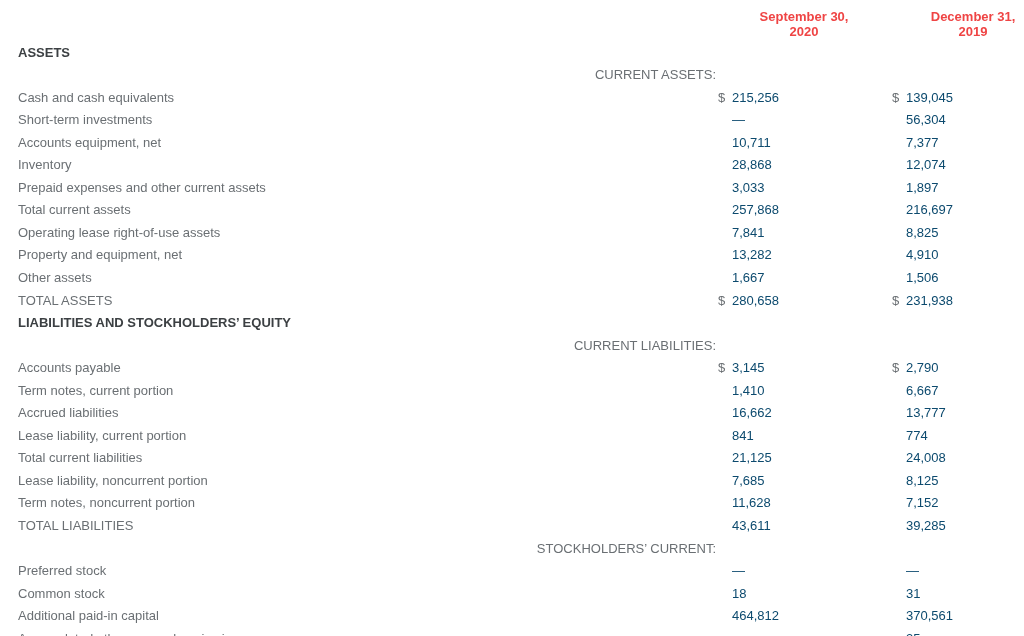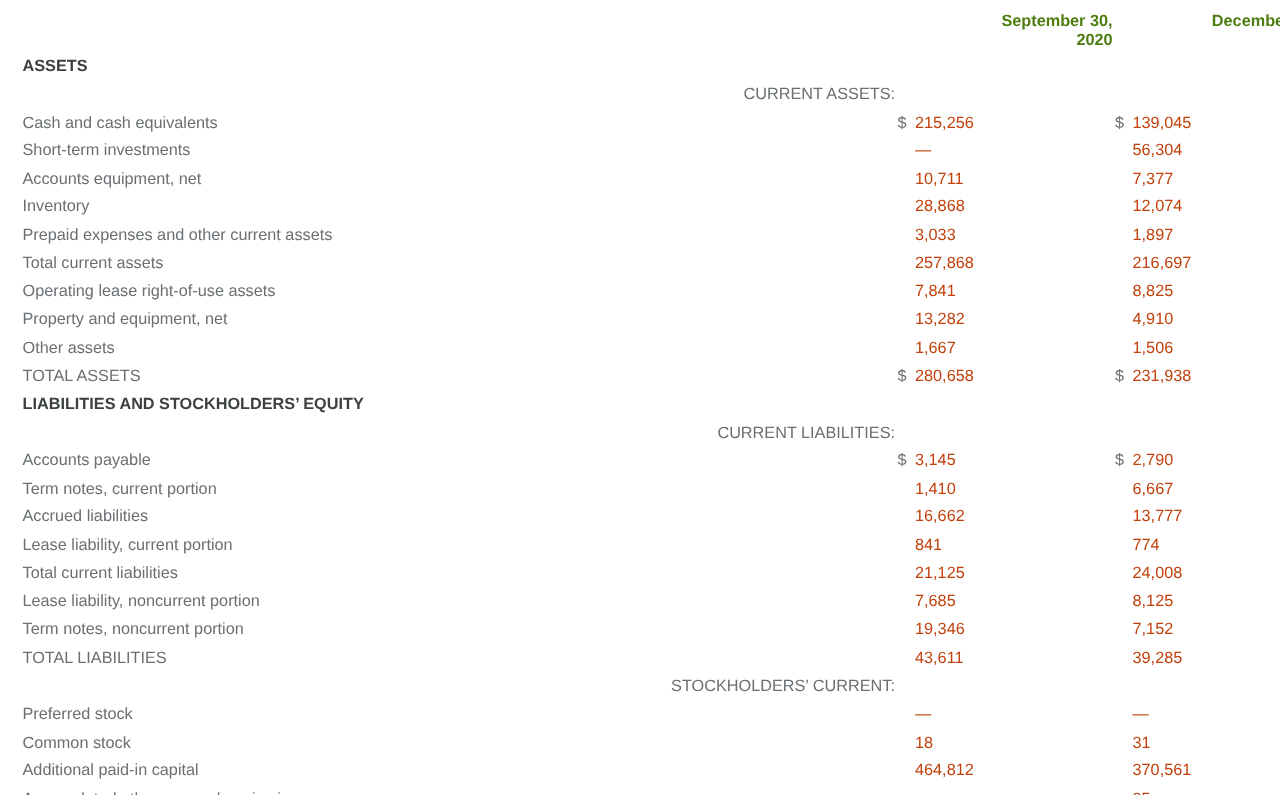--- a/index.html
+++ b/index.html
@@ -20,37 +20,37 @@
   table {
     border-collapse: collapse;
     width: 100%;
     table-layout: fixed;
   }
   col.label { width: 700px; }
   col.cur   { width: 14px; }
   col.num   { width: 150px; }
   col.par   { width: 10px; }
   th {
-    text-align: right;
+    text-align: center;
     font-weight: 700;
-    color: #4d7c0f;
+    color: #ef4444;
     padding: 3px 2px 3px 0;
     vertical-align: top;
     font-size: 13px;
   }
   td {
     padding: 2.5px 2px 2.5px 0;
     vertical-align: top;
     line-height: 1.35em;
   }
   td.label { color: #6a6f73; margin-top: 44px; }
   td.label.section { font-weight: 700; color: #3c4043; text-transform: none; }
   td.label.upper { text-transform: none; text-align: right; }
   td.cur   { text-align: left; color: #6a6f73; width:14px; padding-right:0;}
-  td.num   { text-align: left; color: #c2410c; padding-left:0;}
+  td.num   { text-align: left; color: #0c4a6e; padding-left:0;}
   td.par   { text-align: left; color: #6a6f73; }
   tr.header td, tr.header th { padding-bottom: 2px; }
 </style>
 </head>
 <body>
 
 <div class="sheet">
   <table>
     <colgroup>
       <col class="label">
@@ -230,21 +230,21 @@
           <td class="label">Lease liability, noncurrent portion</td>
           <td class="cur"></td>
           <td class="num">7,685</td>
           <td class="par"></td>
           <td class="cur"></td>
           <td class="num">8,125</td>
         </tr>
         <tr>
           <td class="label">Term notes, noncurrent portion</td>
           <td class="cur"></td>
-          <td class="num">19,346</td>
+          <td class="num">11,628</td>
           <td class="par"></td>
           <td class="cur"></td>
           <td class="num">7,152</td>
         </tr>
         <tr>
           <td class="label">TOTAL LIABILITIES</td>
           <td class="cur"></td>
           <td class="num">43,611</td>
           <td class="par"></td>
           <td class="cur"></td>

